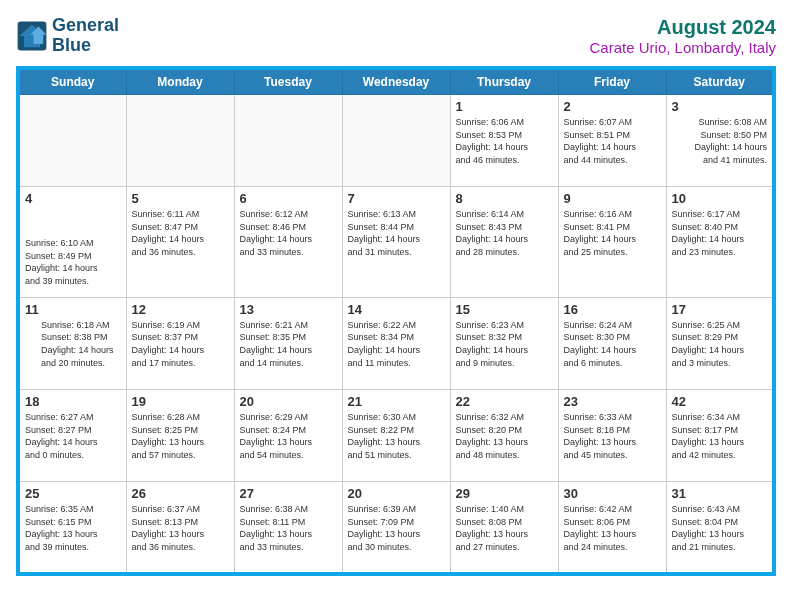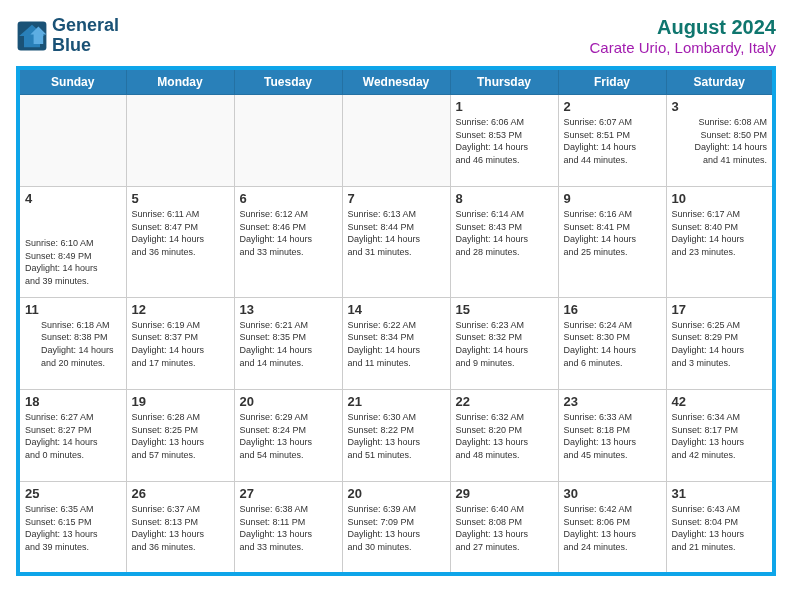--- a/index.html
+++ b/index.html
@@ -333,21 +333,21 @@
           </td>
           <td>
             <span class="day-number">20</span>
             <div class="day-info" style="white-space: pre-line;">Sunrise: 6:39 AM
 Sunset: 7:09 PM
 Daylight: 13 hours
 and 30 minutes.</div>
           </td>
           <td>
             <span class="day-number">29</span>
-            <div class="day-info" style="white-space: pre-line;">Sunrise: 6:40 AM
+            <div class="day-info" style="white-space: pre-line;">Sunrise: 1:40 AM
 Sunset: 8:08 PM
 Daylight: 13 hours
 and 27 minutes.</div>
           </td>
           <td>
             <span class="day-number">30</span>
             <div class="day-info" style="white-space: pre-line;">Sunrise: 6:42 AM
 Sunset: 8:06 PM
 Daylight: 13 hours
 and 24 minutes.</div>

